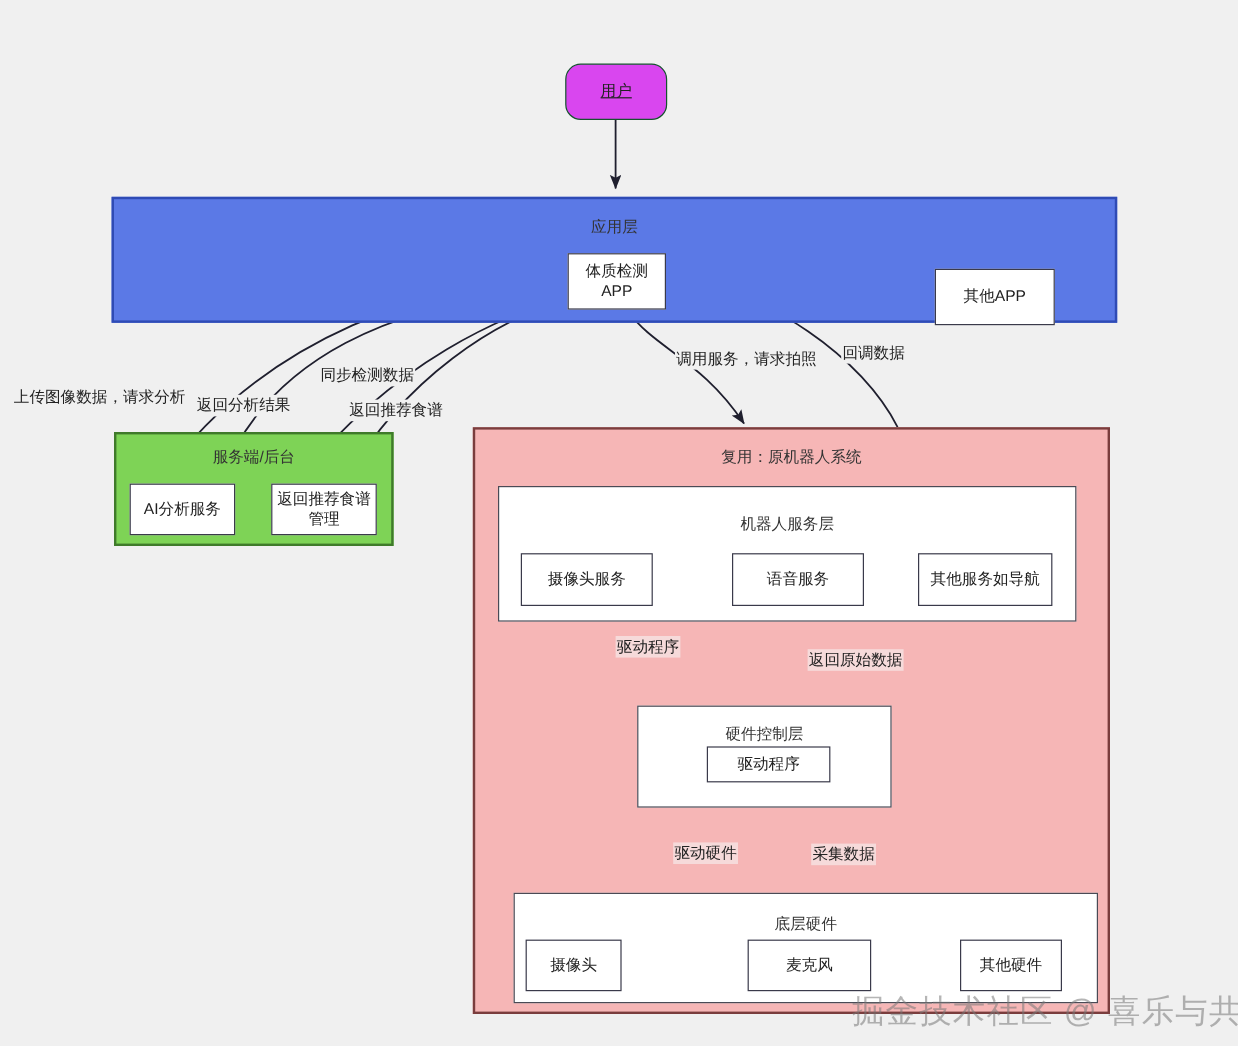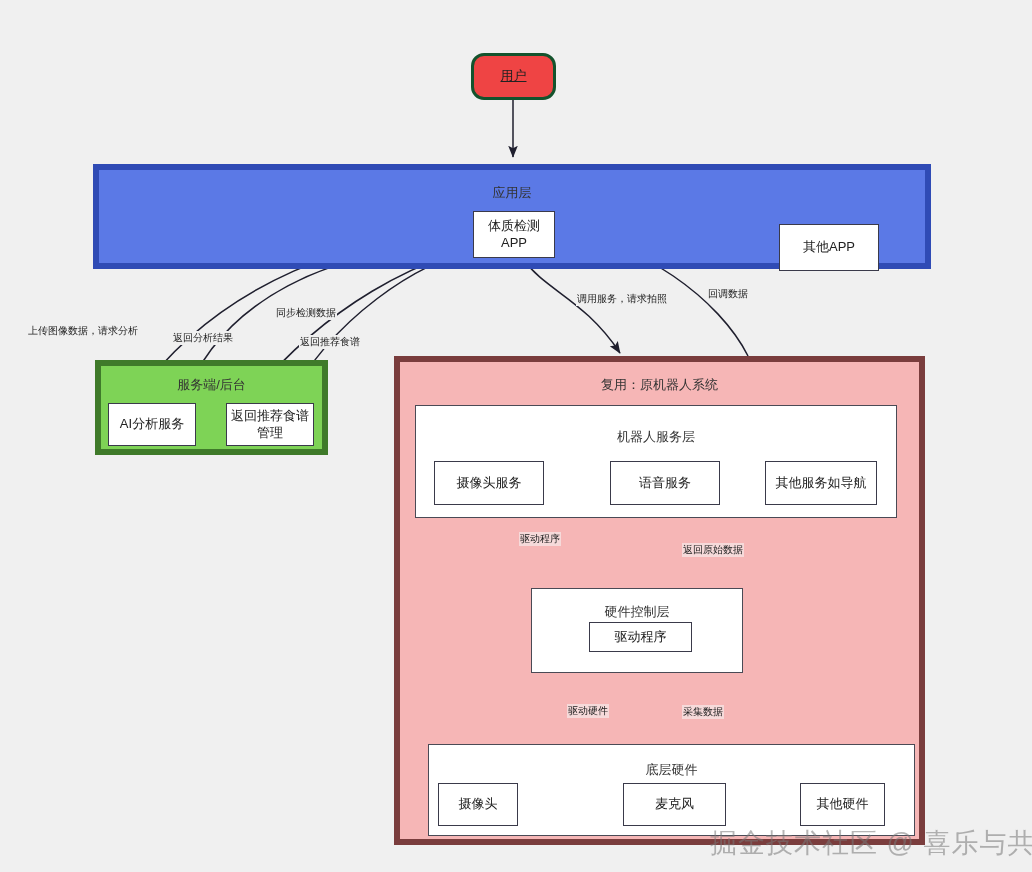--- a/index.html
+++ b/index.html
@@ -32,21 +32,21 @@
     display: flex;
     align-items: center;
     justify-content: center;
     text-align: center;
     line-height: 1.25;
   }
   
   .cluster {
     position: absolute;
     box-sizing: border-box;
-    border: 6px solid #7f1d1d;
+    border: 2px solid #7f1d1d;
   }
   .cluster-label {
     position: absolute;
     left: 0;
     right: 0;
     text-align: center;
     font-size: 13px;
     color: #333333;
   }
   #app-layer {
@@ -69,31 +69,31 @@
     color: #222222;
   }
   .subcluster {
     position: absolute;
     box-sizing: border-box;
     background: #ffffff;
     border: 1px solid #4a4a55;
   }
   
   #user-node {
-    background: #ef4444;
-    border: 3px solid #14532d;
+    background: #d946ef;
+    border: 1px solid #14532d;
     border-radius: 13px;
     font-size: 13px;
     color: #222222;
     text-decoration: underline;
   }
   
   .edge-label {
     position: absolute;
-    font-size: 10px;
+    font-size: 13px;
     color: #222222;
     background: #f0f0f0;
     white-space: nowrap;
     padding: 0 1px;
     transform: translate(-50%, -50%);
     text-align: center;
   }
   .edge-label.on-pink {
     background: #f6dada;
   }

